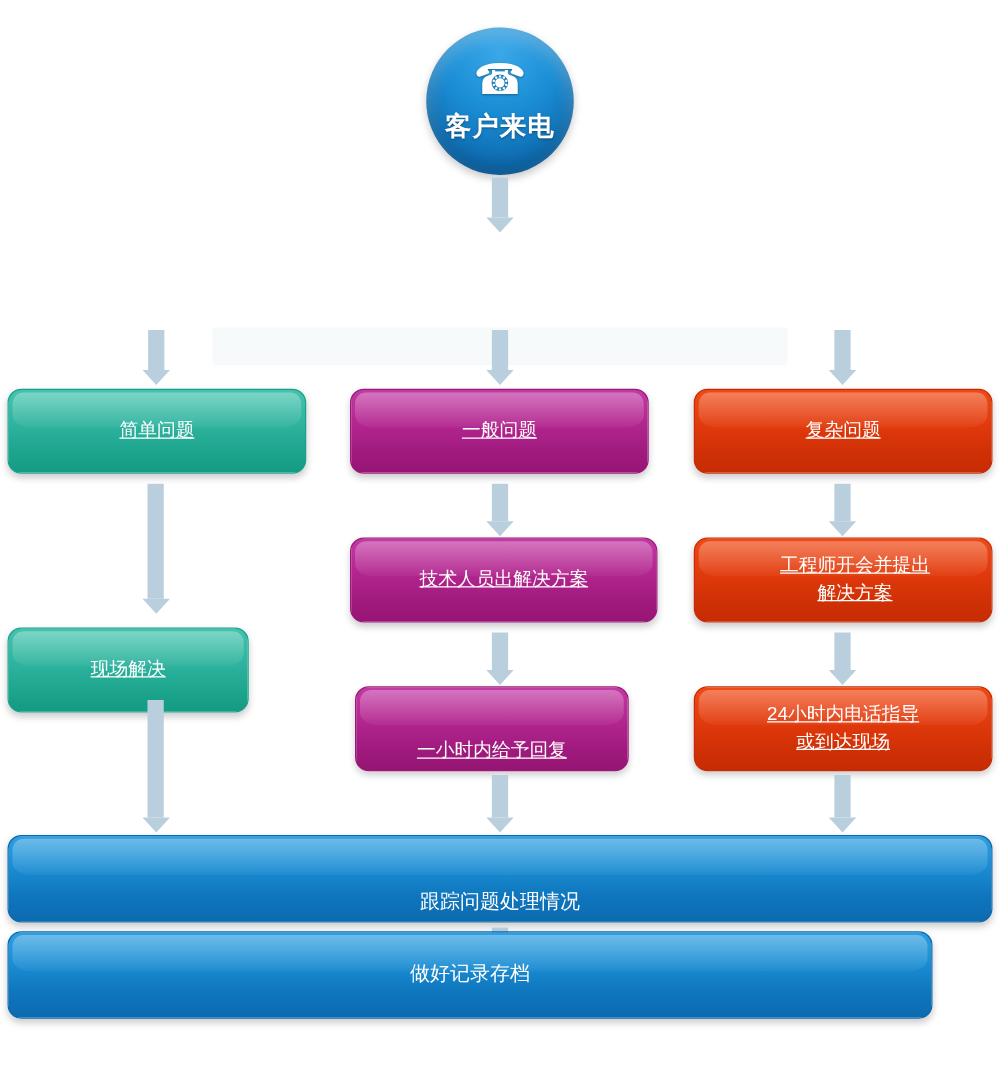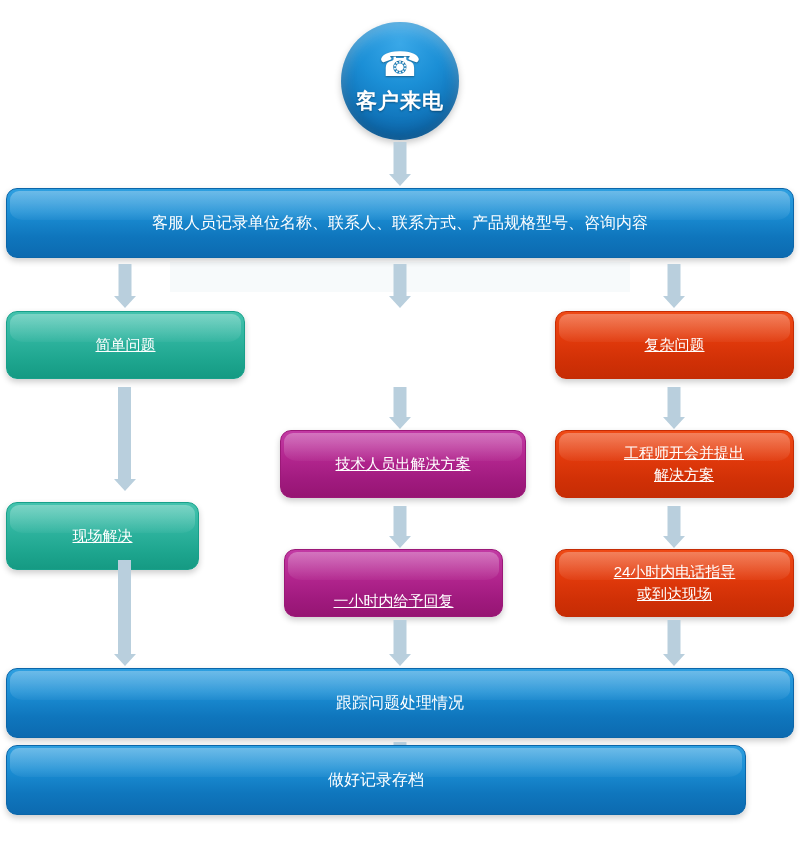--- a/index.html
+++ b/index.html
@@ -164,41 +164,41 @@
   <div class="circle-node">
     <span class="phone-icon">☎</span>
     <span class="circle-label">客户来电</span>
   </div>
 
   <div class="arrow" style="left:386px; top:142px; width:28px; height:44px;">
     <div class="shaft" style="height:32px;"></div>
     <div class="head"></div>
   </div>
 
-  <div class="box blue" style="left:6px; top:188px; width:788px; height:70px;">
-    <span class="box-label wide-label">客服人员记录单位名称、联系人、联系方式、产品规格型号、咨询内容</span>
-  </div>
 
   <div class="faint-band" style="left:170px; top:262px; width:460px; height:30px;"></div>
 
   <div class="arrow" style="left:111px; top:264px; width:28px; height:44px;">
     <div class="shaft" style="height:32px;"></div>
     <div class="head"></div>
   </div>
   <div class="arrow" style="left:386px; top:264px; width:28px; height:44px;">
     <div class="shaft" style="height:32px;"></div>
     <div class="head"></div>
   </div>
   <div class="arrow" style="left:660px; top:264px; width:28px; height:44px;">
     <div class="shaft" style="height:32px;"></div>
     <div class="head"></div>
   </div>
 
   <div class="box teal" style="left:6px; top:311px; width:239px; height:68px;">
     <span class="box-label mid-label">简单问题</span>
+  </div>
+  <div class="box magenta" style="left:280px; top:311px; width:239px; height:68px;">
+    <span class="box-label mid-label">一般问题</span>
   </div>
   <div class="box red" style="left:555px; top:311px; width:239px; height:68px;">
     <span class="box-label mid-label">复杂问题</span>
   </div>
 
   <div class="arrow" style="left:386px; top:387px; width:28px; height:42px;">
     <div class="shaft" style="height:30px;"></div>
     <div class="head"></div>
   </div>
 
@@ -250,21 +250,21 @@
   <div class="arrow" style="left:386px; top:620px; width:28px; height:46px;">
     <div class="shaft" style="height:34px;"></div>
     <div class="head"></div>
   </div>
 
   <div class="arrow" style="left:660px; top:620px; width:28px; height:46px;">
     <div class="shaft" style="height:34px;"></div>
     <div class="head"></div>
   </div>
 
-  <div class="box blue" style="left:6px; top:668px; width:788px; height:70px;">
+  <div class="box blue" style="left:6px; top:668px; width:788px; height:70px;align-items:flex-end;">
     <span class="box-label wide-label">跟踪问题处理情况</span>
   </div>
 
   <div class="arrow" style="left:386px; top:742px; width:28px; height:42px;">
     <div class="shaft" style="height:30px;"></div>
     <div class="head"></div>
   </div>
 
   <div class="box blue" style="left:6px; top:745px; width:740px; height:70px;">
     <span class="box-label wide-label">做好记录存档</span>

